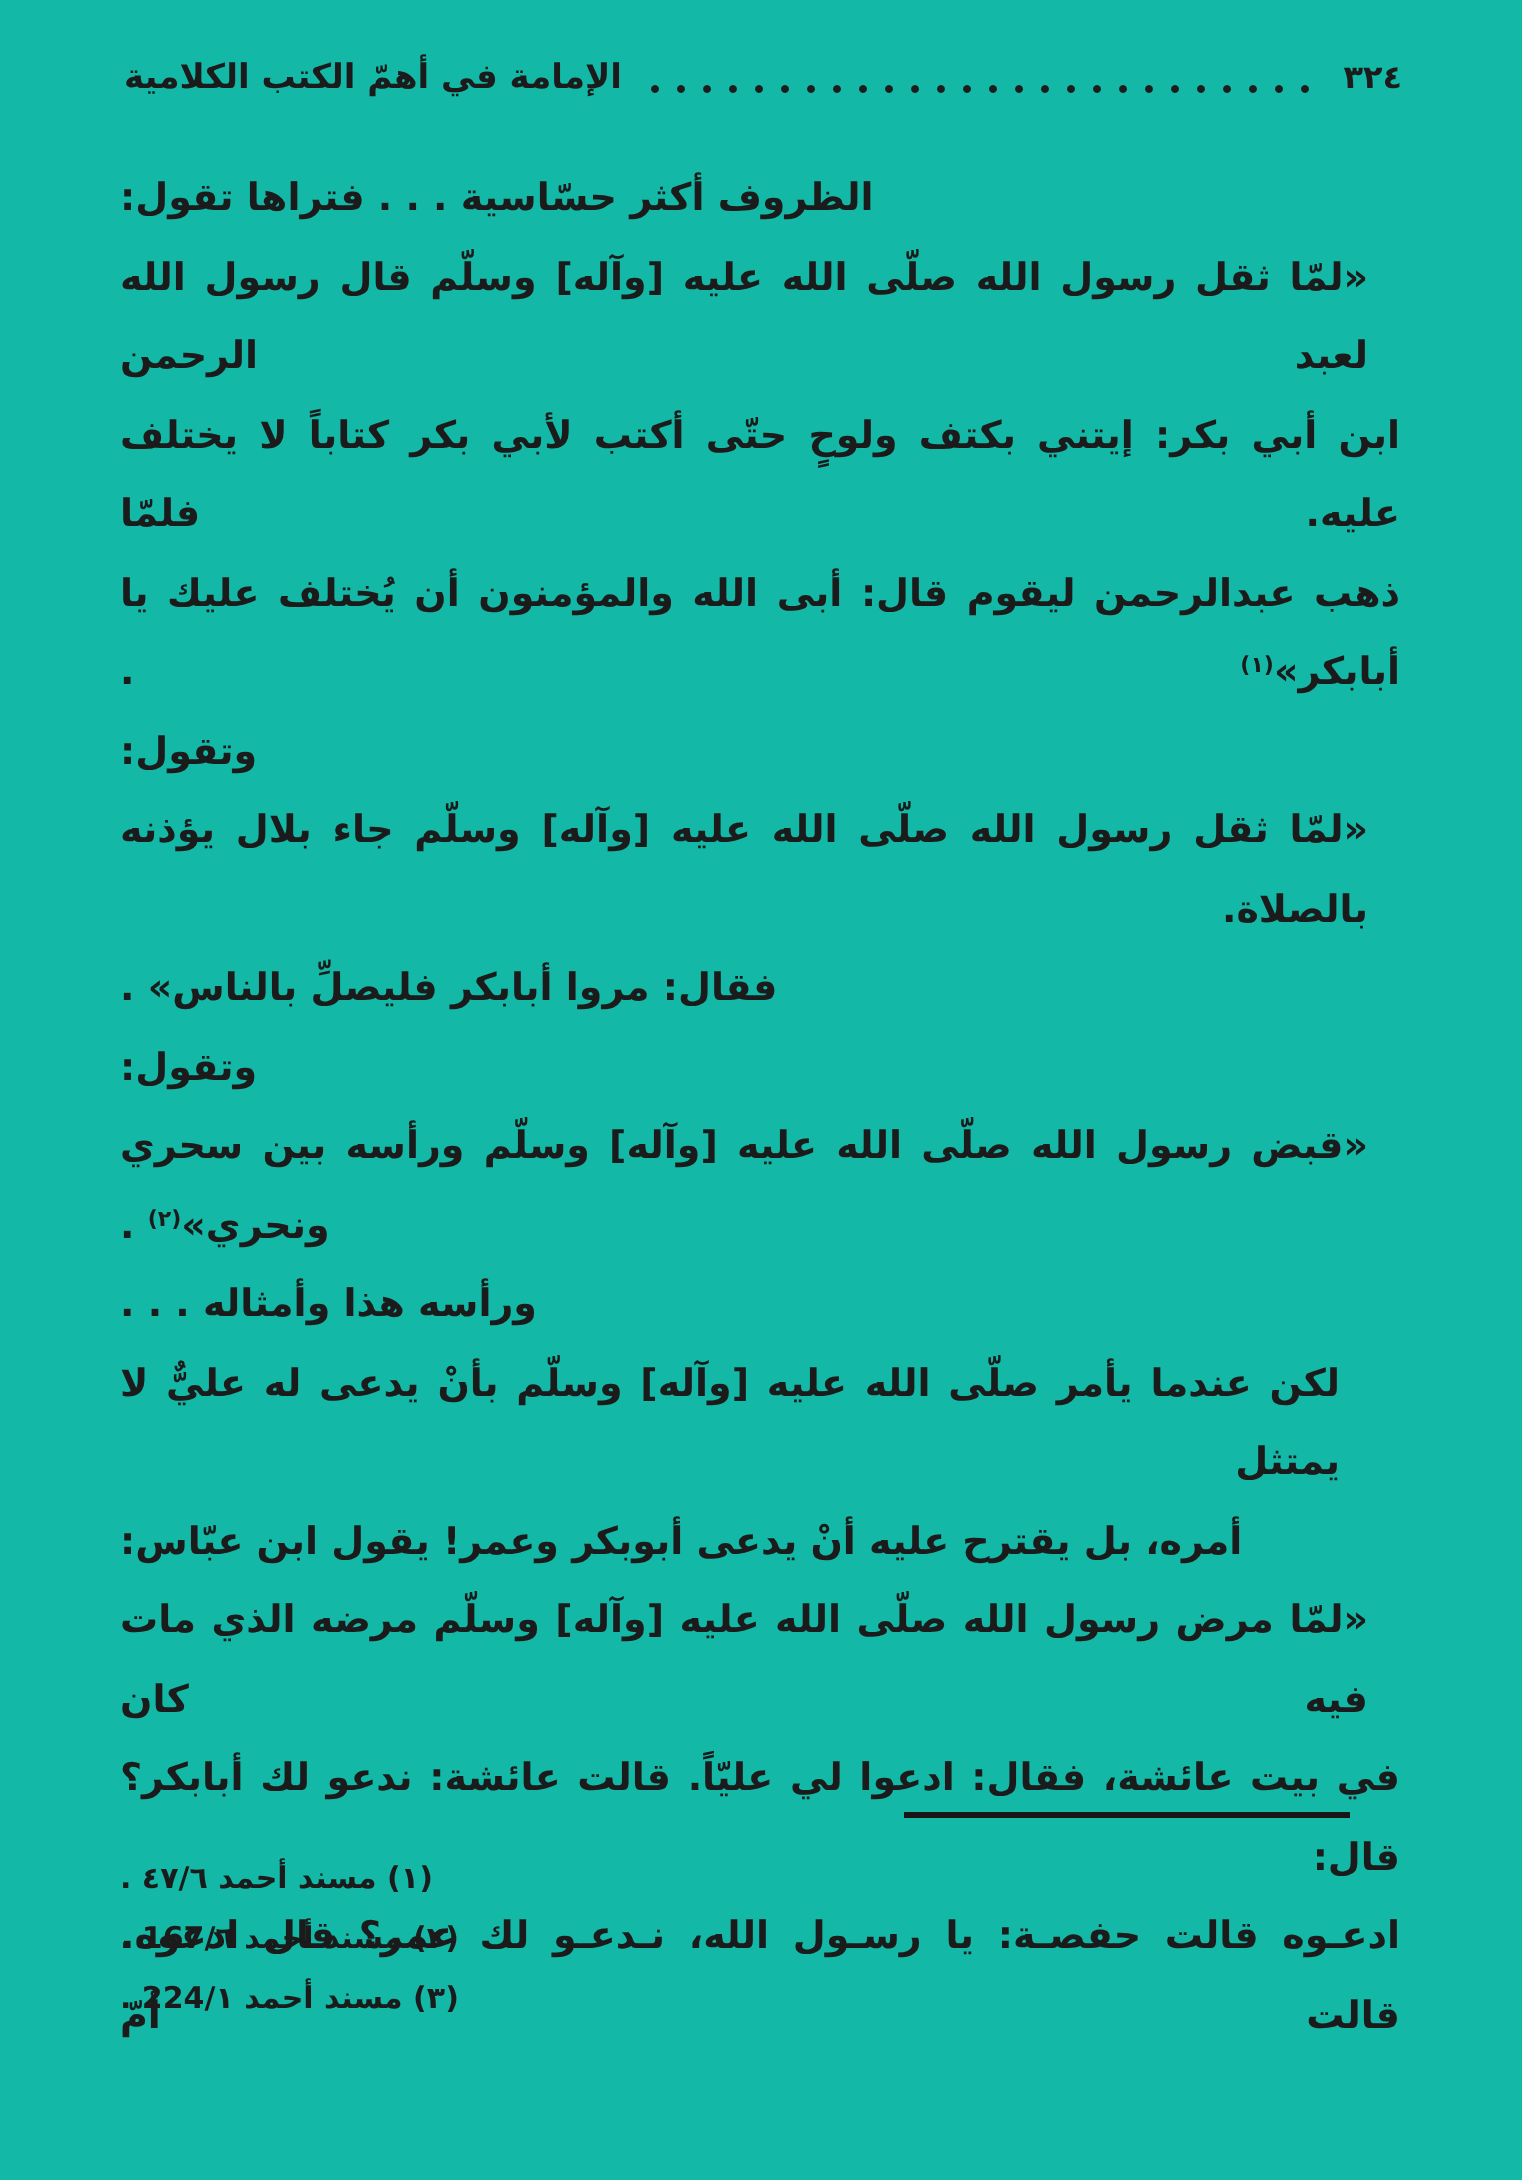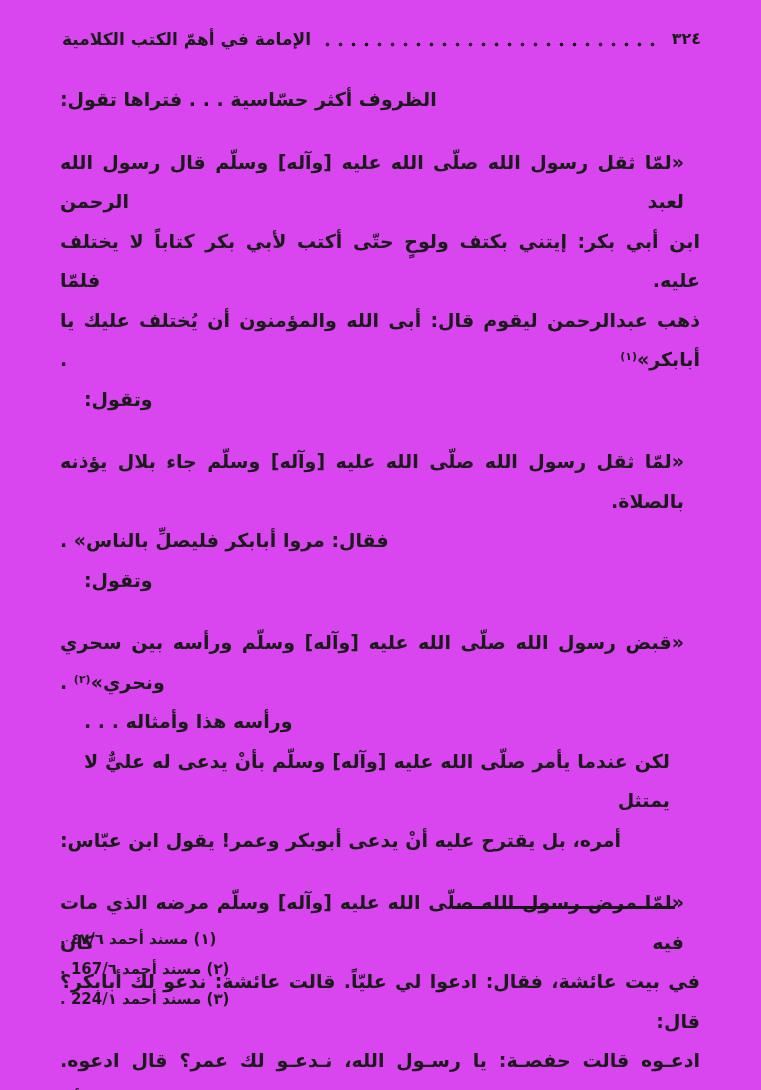--- a/index.html
+++ b/index.html
@@ -4,21 +4,21 @@
 <style>
   html,body{margin:0;padding:0;}
   body{
     width:761px;height:1090px;
     background:#ffffff;
     position:relative;
     font-family:"DejaVu Sans", sans-serif;
     color:#1b1b1b;
     overflow:hidden;
   }
-  .page{position:absolute;inset:0;background:#d946ef;}
+  .page{position:absolute;inset:0;background:#14b8a6;}
   
   .hdr{
     position:absolute;top:20px;left:62px;right:60px;
     display:flex;align-items:flex-end;direction:ltr;
     height:34px;
   }
   .hdr .title{
     font-size:17px;font-weight:700;direction:rtl;
     white-space:nowrap;line-height:30px;
   }
@@ -39,22 +39,22 @@
     font-size:19px;font-weight:700;
     line-height:39.5px;
   }
   .body .line{min-height:39.5px;}
   .body .line.full{
     text-align:justify;
     -moz-text-align-last:justify;
     text-align-last:justify;
   }
   .body .line.end{text-align:left;}
-  .body .line.i1{padding-right:16px;margin-top:23px;}
-  .body .line.i2{padding-right:30px;margin-left:24px;}
+  .body .line.i1{padding-right:16px;}
+  .body .line.i2{padding-right:30px;}
   .body sup{
     font-size:11px;font-weight:700;
     vertical-align:6px;line-height:0;
   }
   
   .fsep{
     position:absolute;top:906px;right:86px;
     width:223px;height:3px;background:#161616;
   }
   .fnotes{

